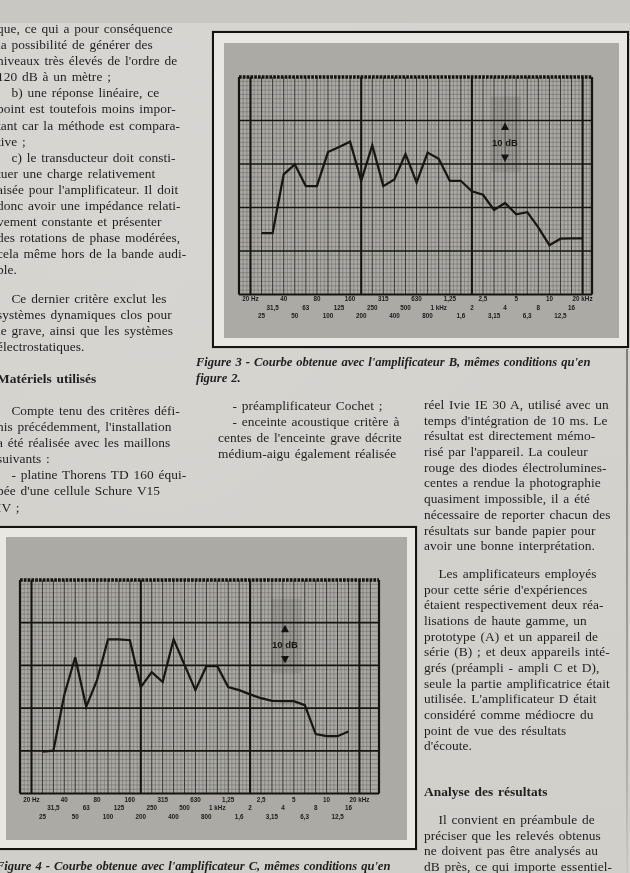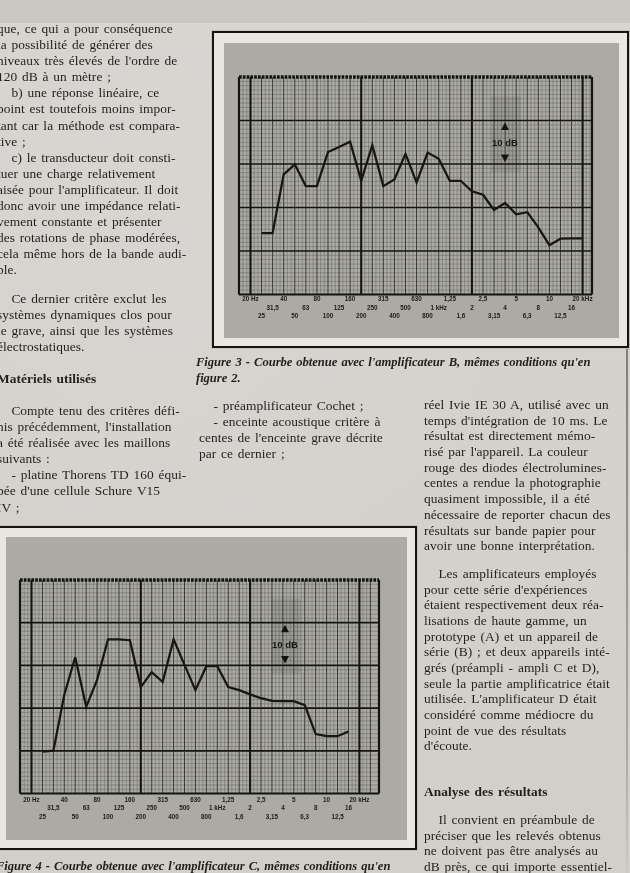--- a/index.html
+++ b/index.html
@@ -275,25 +275,25 @@
         <polygon points="291,129 287,121.5 295,121.5" fill="#141310"></polygon>
         <text x="291" y="112.75" text-anchor="middle" fill="#191813" font-family="&quot;Liberation Sans&quot;, sans-serif" font-size="9.5" font-weight="bold">10 dB</text>
         <polyline points="47.6,200.1 58.6,200.1 69.7,141.3 80.8,131.3 91.8,153.1 102.9,153.1 114.0,119.1 125.1,113.9 136.1,108.7 147.2,147.8 158.3,112.2 169.3,153.1 180.4,146.5 191.5,120.9 202.6,149.6 213.6,119.6 224.7,125.7 235.8,147.8 246.8,147.8 257.9,158.3 269.0,161.8 280.0,177.0 291.1,170.0 302.2,181.3 313.3,179.2 324.3,194.4 335.4,212.2 346.5,205.7 357.5,205.3 368.6,205.3" fill="none" stroke="#17160f" stroke-width="2.25" stroke-linejoin="miter" stroke-linecap="butt"></polyline>
       </svg>
   </div>
   <div class="caption" id="fig3-caption" style="left:196px;top:331px;width:436px;">
       <div class="line">Figure 3 - Courbe obtenue avec l'amplificateur B, mêmes conditions qu'en</div>
       <div class="line">figure 2.</div>
     </div>
 
-  <div class="col col-mid" id="col-middle" style="left:199px;top:375px;width:204px;">
+  <div class="col col-mid" id="col-middle" style="left:218px;top:375px;width:204px;">
       <div class="line">   - préamplificateur Cochet ;</div>
       <div class="line">   - enceinte acoustique critère à</div>
       <div class="line">centes de l'enceinte grave décrite</div>
-      <div class="line">par ce dernier ;</div>
+      <div class="line">médium-aigu également réalisée</div>
     </div>
 
   <div class="col col-right" id="col-right" style="left:424px;top:374px;width:208px;">
       <div class="line">réel Ivie IE 30 A, utilisé avec un</div>
       <div class="line">temps d'intégration de 10 ms. Le</div>
       <div class="line">résultat est directement mémo-</div>
       <div class="line">risé par l'appareil. La couleur</div>
       <div class="line">rouge des diodes électrolumines-</div>
       <div class="line">centes a rendue la photographie</div>
       <div class="line">quasiment impossible, il a été</div>

